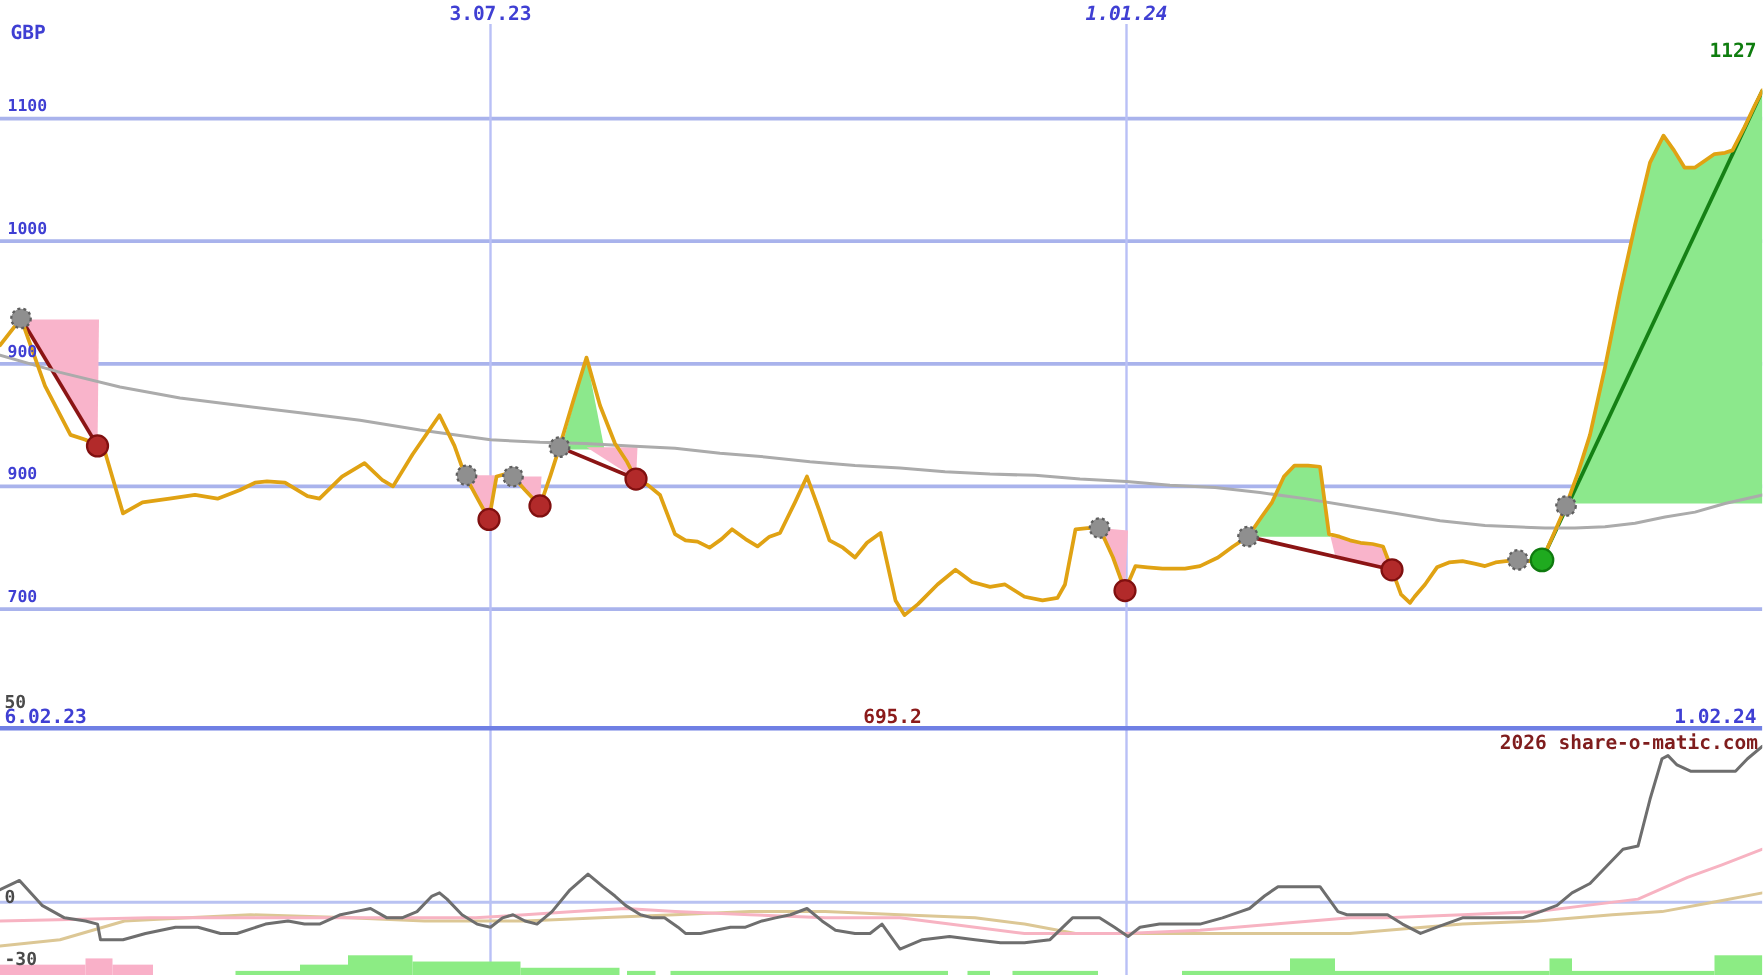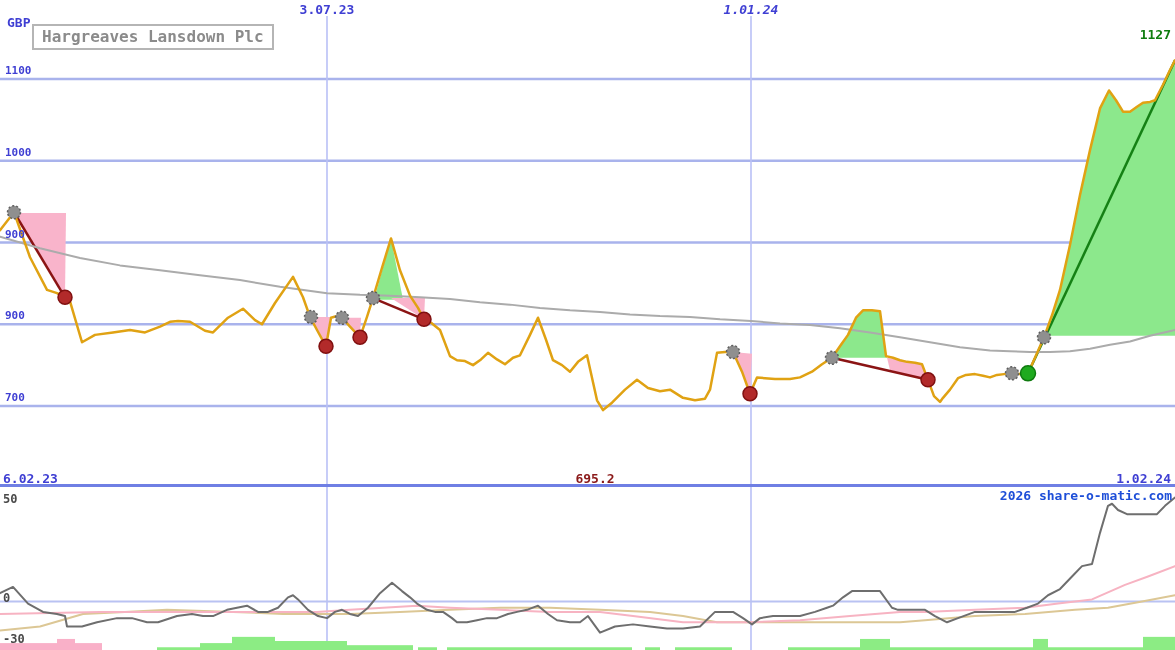--- a/index.html
+++ b/index.html
@@ -9,21 +9,21 @@
   .lbl{position:absolute;font-weight:bold;white-space:nowrap;line-height:1;}
   .blue{color:#3f3fd3;}
   .sz11{font-size:13px;}
   .gbp-lbl{left:7px;top:16px;}
   .last-price-lbl{right:4px;top:28px;color:#0f7d0f;}
   .date-top{top:3px;transform:translateX(-50%);}
   .bottom-row{top:472px;}
   .date-bl{left:3px;}
   .min-lbl{left:595px;transform:translateX(-50%);color:#8b1a1a;}
   .date-br{right:4px;}
-  .watermark{right:3px;top:489px;color:#1d4ed8;font-size:13px;font-weight:bold;}
+  .watermark{right:3px;top:489px;color:#7f1d1d;font-size:13px;font-weight:bold;}
   .title-box{position:absolute;left:32px;top:24px;border:2px solid #b5b5b5;
              color:#8b8b8b;font-size:16px;font-weight:bold;padding:1px 8px 2px 8px;
              background:transparent;}
   .ytick{color:#3f3fd3;font-size:11px;left:5px;}
   .otick{color:#4a4a4a;font-size:12px;left:3px;}
 </style>
 </head>
 <body>
 
 <div id="stage">
@@ -106,32 +106,31 @@
         <circle cx="326" cy="346.3225" r="7" fill="#b22a2a" stroke="#801010" stroke-width="1.5"></circle>
         <circle cx="360" cy="337.33" r="7" fill="#b22a2a" stroke="#801010" stroke-width="1.5"></circle>
         <circle cx="424" cy="319.345" r="7" fill="#b22a2a" stroke="#801010" stroke-width="1.5"></circle>
         <circle cx="750" cy="393.7375" r="7" fill="#b22a2a" stroke="#801010" stroke-width="1.5"></circle>
         <circle cx="928" cy="379.84" r="7" fill="#b22a2a" stroke="#801010" stroke-width="1.5"></circle>
         <circle cx="1028" cy="373.3" r="7.5" fill="#1faa1f" stroke="#0f7a0f" stroke-width="1.5"></circle>
       </g>
   </svg>
 
   <div class="lbl blue sz11 gbp-lbl">GBP</div>
-  <div class="title-box">Hargreaves Lansdown Plc</div>
   <div class="lbl sz11 last-price-lbl">1127</div>
 
   <div class="lbl blue sz11 date-top" id="date-top-0" style="left: 327px;">3.07.23</div>
   <div class="lbl blue sz11 date-top" id="date-top-1" style="left: 751px; font-style: italic;">1.01.24</div>
 
   <div class="lbl blue sz11 bottom-row date-bl">6.02.23</div>
   <div class="lbl sz11 bottom-row min-lbl">695.2</div>
   <div class="lbl blue sz11 bottom-row date-br">1.02.24</div>
 
   <div class="lbl watermark">2026 share-o-matic.com</div>
 <div class="lbl ytick" style="top: 65px;">1100</div>
     <div class="lbl ytick" style="top: 146.75px; text-align: right;">1000</div>
     <div class="lbl ytick" style="top: 228.5px;">900</div>
     <div class="lbl ytick" style="top: 310.25px;">900</div>
     <div class="lbl ytick" style="top: 392px; text-align: center;">700</div>
-    <div class="lbl otick" style="top: 493px;">50</div>
+    <div class="lbl otick" style="top: 462px;">50</div>
     <div class="lbl otick" style="top: 591.5px;">0</div>
     <div class="lbl otick" style="top: 633.1px;">-30</div>
   </div>
 
 </body></html>

